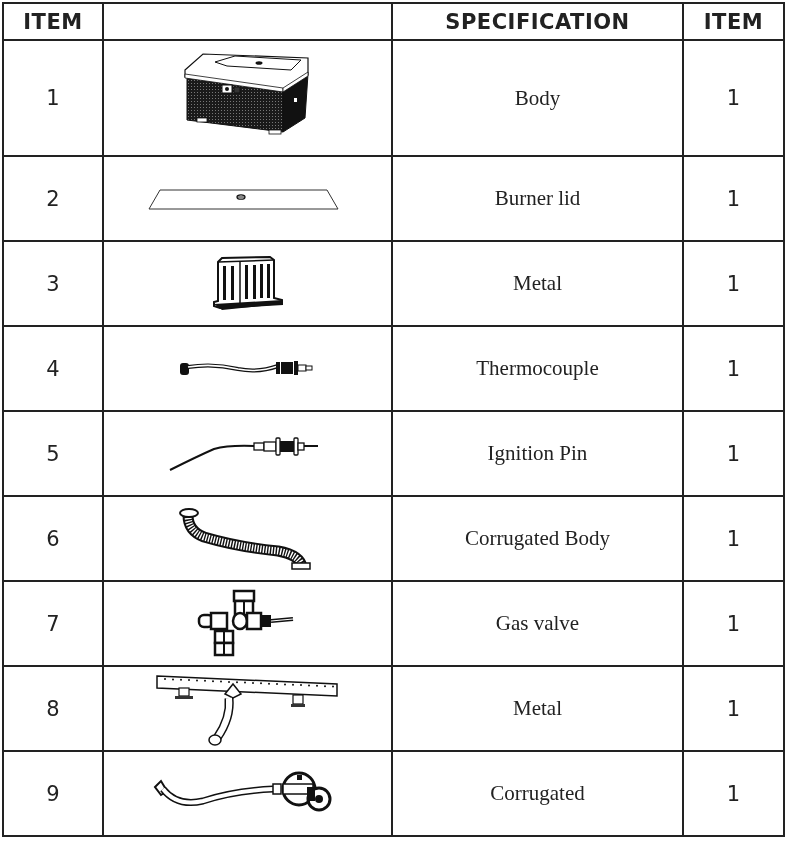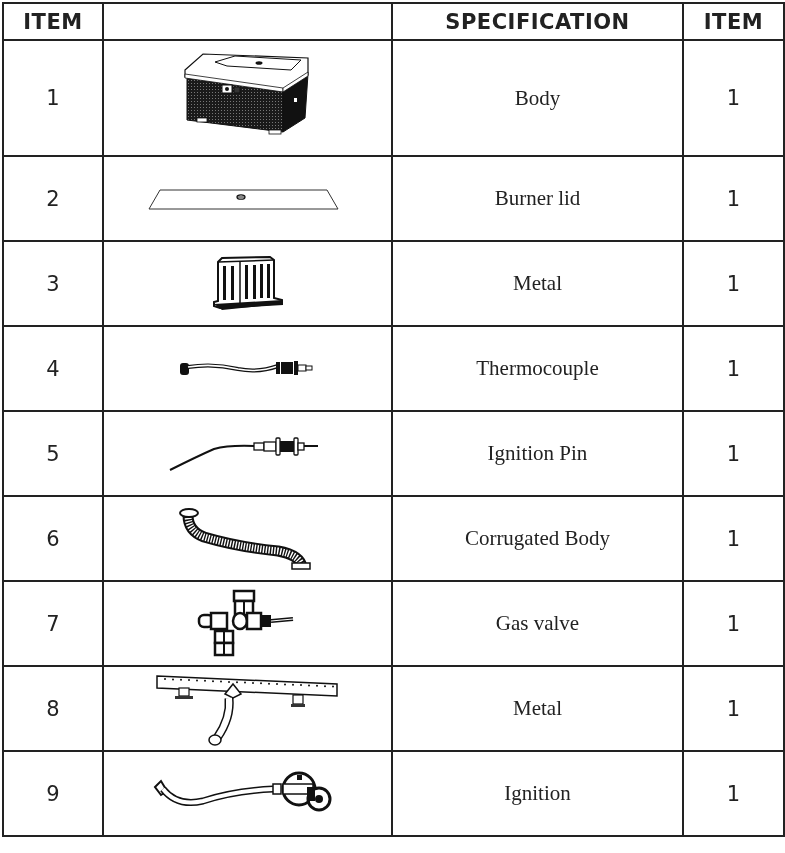--- a/index.html
+++ b/index.html
@@ -283,17 +283,17 @@
         <rect x="120" y="15" width="8" height="10" fill="#fff" stroke="#111" stroke-width="1.5"></rect>
 
         <circle cx="146" cy="20" r="16" fill="#fff" stroke="#111" stroke-width="3"></circle>
         <rect x="130" y="15" width="30" height="10" fill="#fff" stroke="#111" stroke-width="1.5"></rect>
         <rect x="144" y="6" width="5" height="5" fill="#111"></rect>
         <circle cx="166" cy="30" r="11" fill="#fff" stroke="#111" stroke-width="3"></circle>
         <circle cx="166" cy="30" r="4" fill="#111"></circle>
         <rect x="154" y="18" width="8" height="14" fill="#111"></rect>
       </svg>
     </td>
-    <td class="spec">Ignition</td>
+    <td class="spec">Corrugated</td>
     <td class="qty">1</td>
   </tr>
 </tbody>
   </table>
 
 </body></html>

